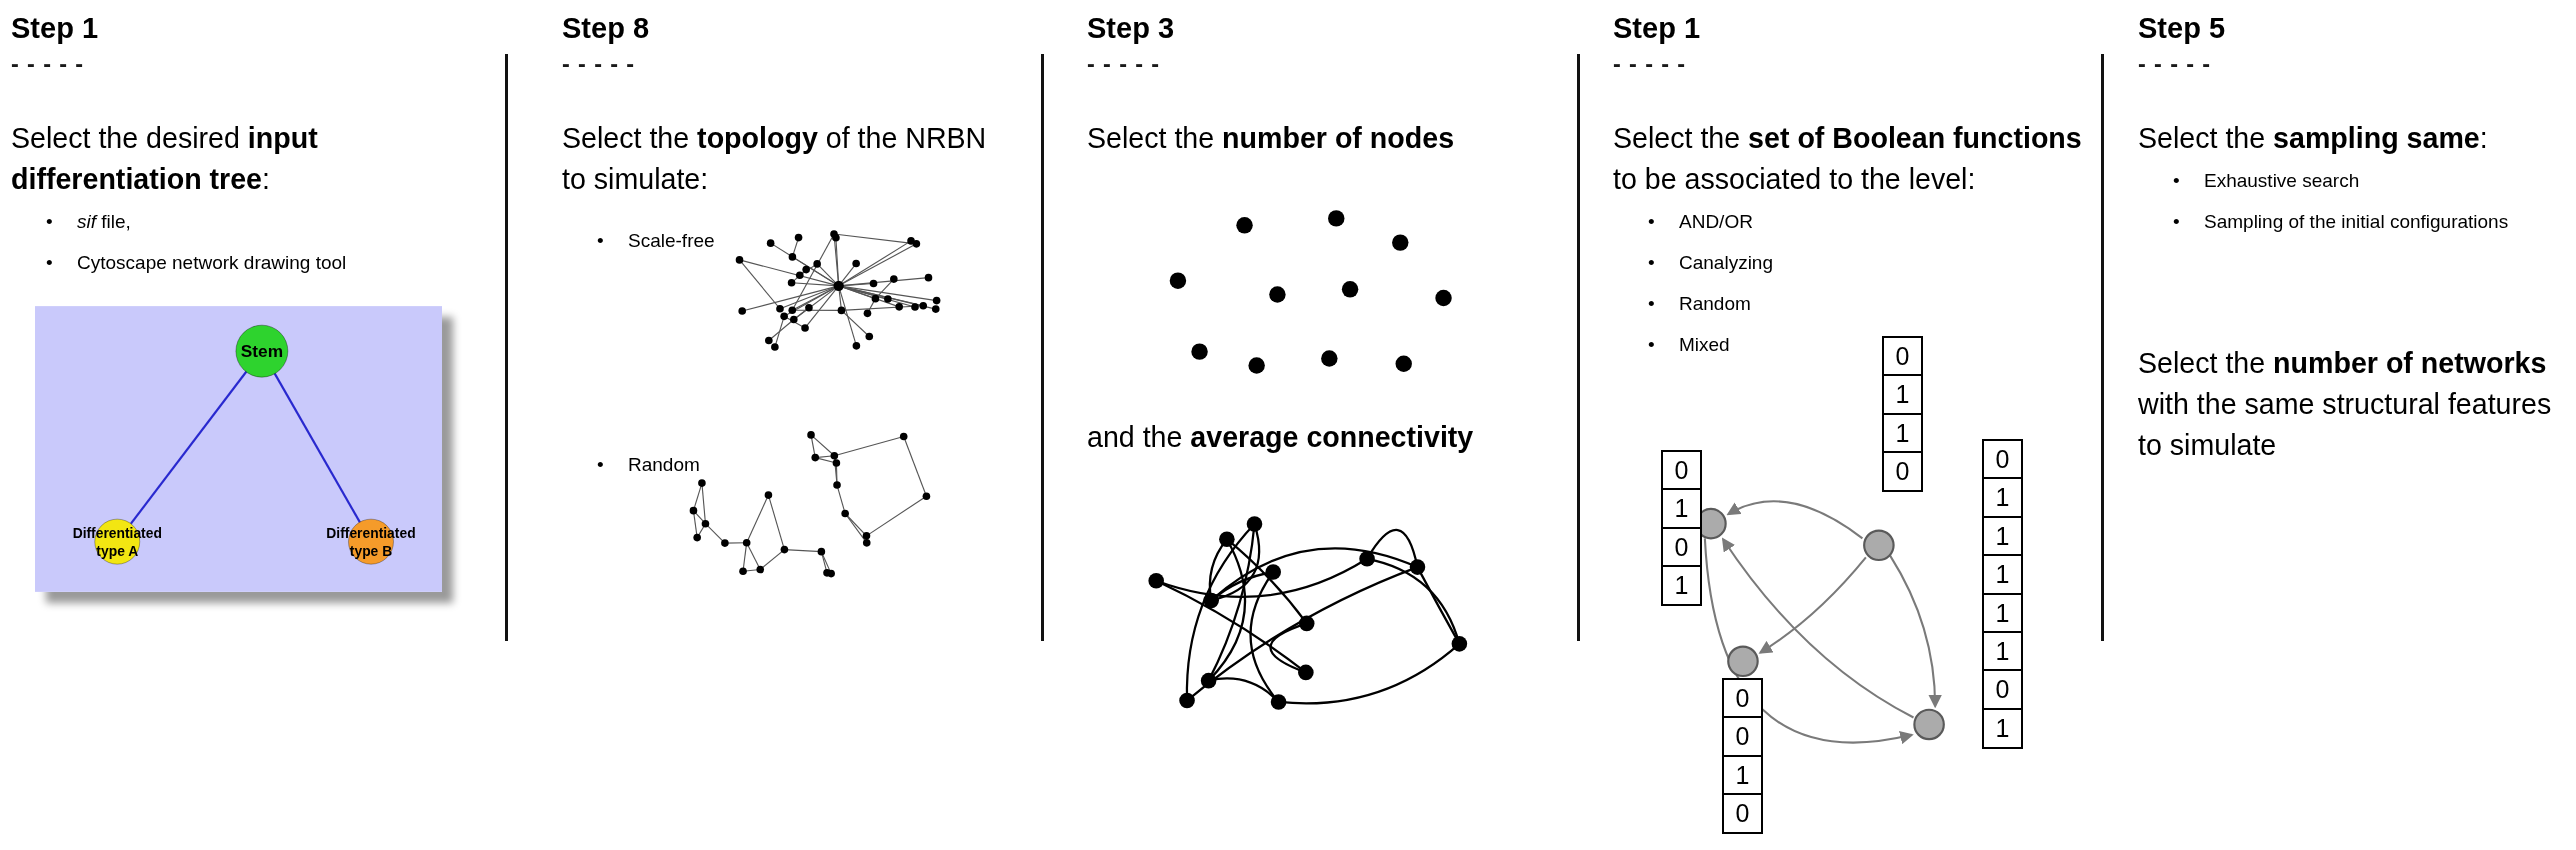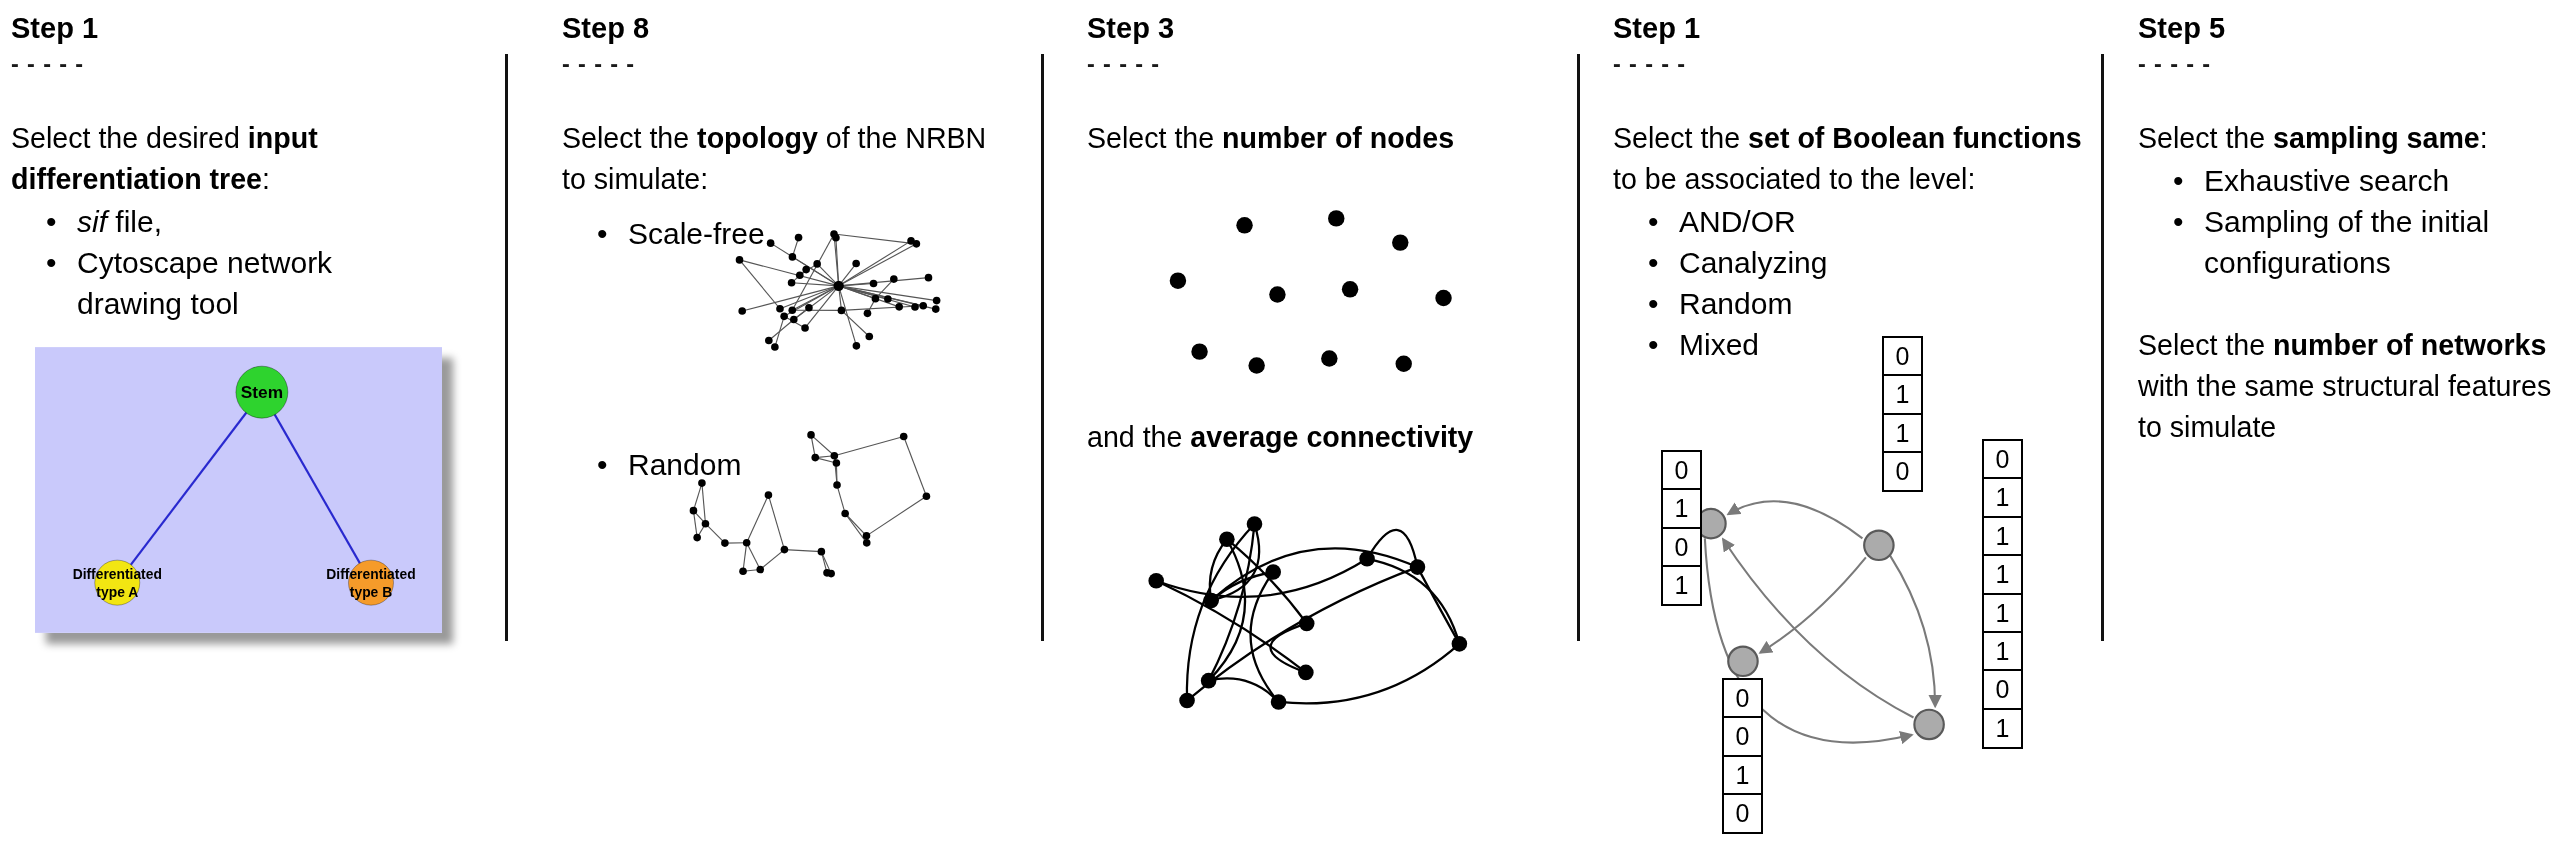--- a/index.html
+++ b/index.html
@@ -6,21 +6,21 @@
   html,body{background:#fff}
   .canvas{position:relative;width:2576px;height:851px;background:#fff;
           font-family:"Liberation Sans",sans-serif;color:#000;overflow:hidden}
   .divider{position:absolute;top:54px;height:587px;width:2.6px;background:#111}
   .col{position:absolute;top:12px}
   .step-title{font-size:29px;font-weight:bold;line-height:1.15}
   .dashes{font-size:23.4px;font-weight:bold;letter-spacing:0.9px;margin-top:5.2px;color:#1a1a1a}
   .body{font-size:28.6px;line-height:41px}
   .intro{margin-top:40px}
   .blist{list-style:none;margin-top:1.7px}
-  .blist li{position:relative;padding-left:66px;font-size:30px;line-height:41px}
+  .blist li{position:relative;padding-left:66px;font-size:19px;line-height:41px}
   .blist li::before{content:"\2022";position:absolute;left:35px}
   .tree{display:block;margin:22.5px 0 0 24px;box-shadow:11.2px 11.2px 7.8px #9a9a9a}
   .tree-label{font-size:20px;font-weight:bold}
   .tree-sublabel{font-size:16px;font-weight:bold}
   .ttable{position:absolute;display:flex;flex-direction:column}
   .tcell{width:41px;height:41px;border:2.6px solid #000;background:#fff;display:flex;
          align-items:center;justify-content:center;font-size:25px}
   .tcell + .tcell{margin-top:-2.6px}
   .arrow{fill:none;stroke-width:2.4}
   .bnode{stroke:#5a5a5a;stroke-width:2.5}
@@ -56,21 +56,21 @@
       <circle cx="388" cy="272" r="26" stroke="rgba(0,0,0,0.35)" fill="#f59b2a"></circle>
       <text x="388" y="268" text-anchor="middle" class="tree-sublabel">Differentiated</text>
       <text x="388" y="288" text-anchor="middle" class="tree-sublabel">type B</text>
     </svg>
   </div>
 
   <div class="col" style="left:562px;width:433px;height:822px">
     <div class="step-title">Step 8</div>
     <div class="dashes">- - - - -</div>
     <p class="body intro"><span>Select the </span><b>topology</b><span> of the NRBN to simulate:</span></p>
-    <ul class="blist" style="margin-top:13px">
+    <ul class="blist" style="margin-top:20px">
       <li>Scale-free</li>
     </ul>
     <svg width="268" height="212" viewBox="0 0 310 245" style="position:absolute;left:147px;top:170px">
         <line x1="150.0" y1="120.0" x2="153.2" y2="148.4" stroke="#555" stroke-width="1.3"></line>
         <line x1="150.0" y1="120.0" x2="190.3" y2="117.3" stroke="#555" stroke-width="1.3"></line>
         <line x1="150.0" y1="120.0" x2="96.3" y2="148.3" stroke="#555" stroke-width="1.3"></line>
         <line x1="150.0" y1="120.0" x2="170.5" y2="189.4" stroke="#555" stroke-width="1.3"></line>
         <line x1="150.0" y1="120.0" x2="192.5" y2="134.8" stroke="#555" stroke-width="1.3"></line>
         <line x1="150.0" y1="120.0" x2="239.9" y2="71.4" stroke="#555" stroke-width="1.3"></line>
         <line x1="150.0" y1="120.0" x2="82.1" y2="146.5" stroke="#555" stroke-width="1.3"></line>
@@ -320,17 +320,17 @@
   </div>
 
   <div class="col" style="left:2138px;width:433px">
     <div class="step-title">Step 5</div>
     <div class="dashes">- - - - -</div>
     <p class="body intro"><span>Select the </span><b>sampling same</b><span>:</span></p>
     <ul class="blist">
       <li>Exhaustive search</li>
       <li>Sampling of the initial configurations</li>
     </ul>
-    <p class="body" style="margin-top:42px;width:437px"><span>Select the </span><b>number of networks</b><span> with the same structural features to simulate</span></p>
+    <p class="body" style="margin-top:101px;width:437px"><span>Select the </span><b>number of networks</b><span> with the same structural features to simulate</span></p>
   </div>
 
 </div>
 
 
 </body></html>

